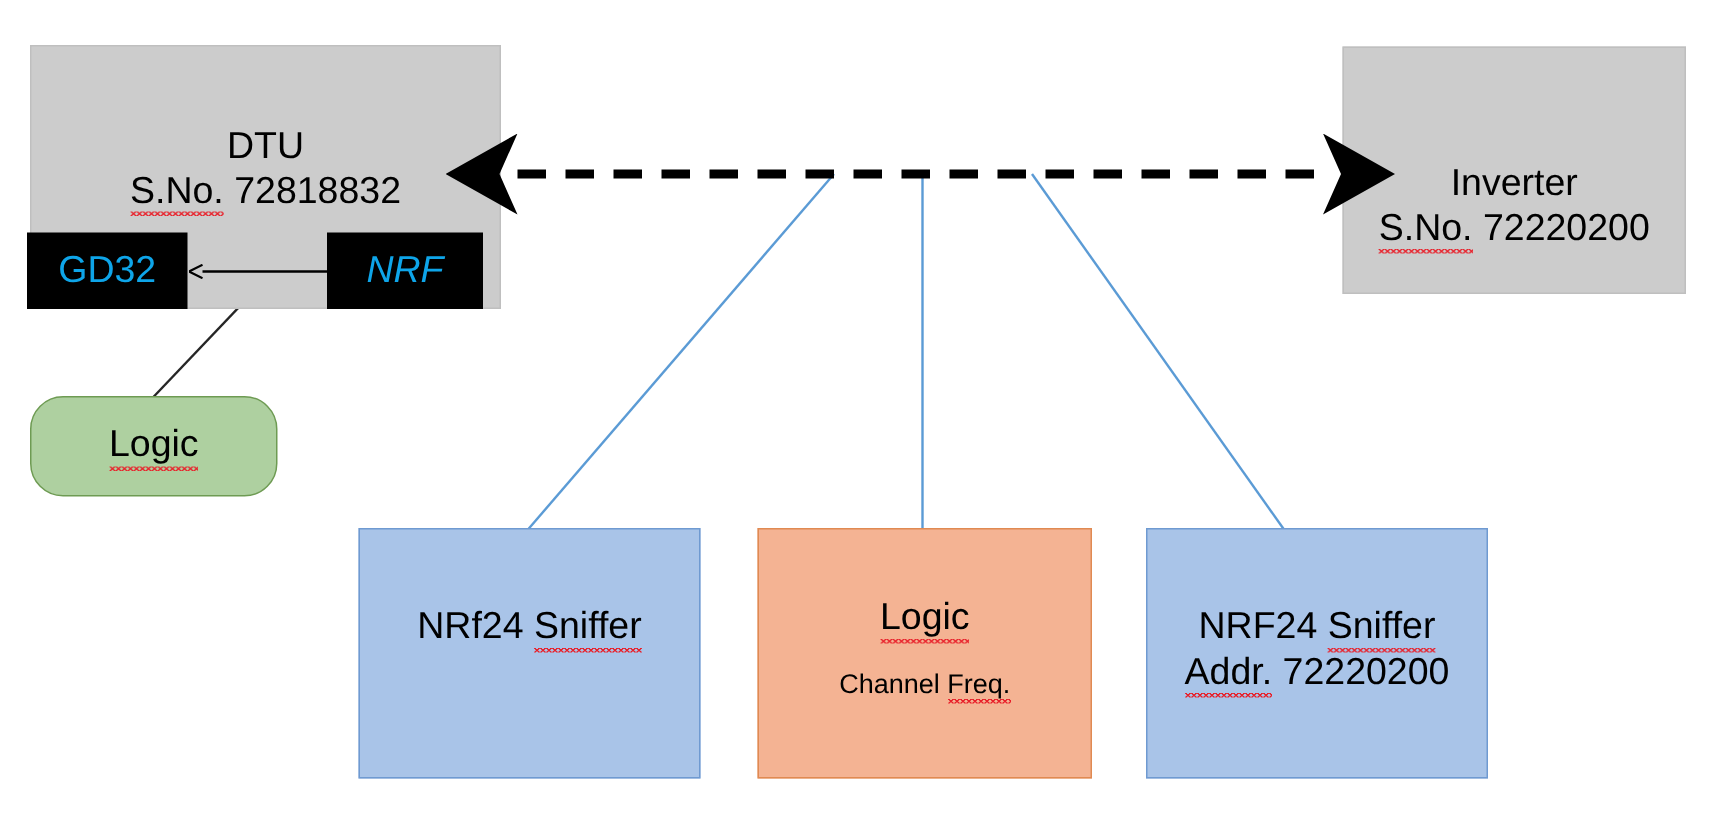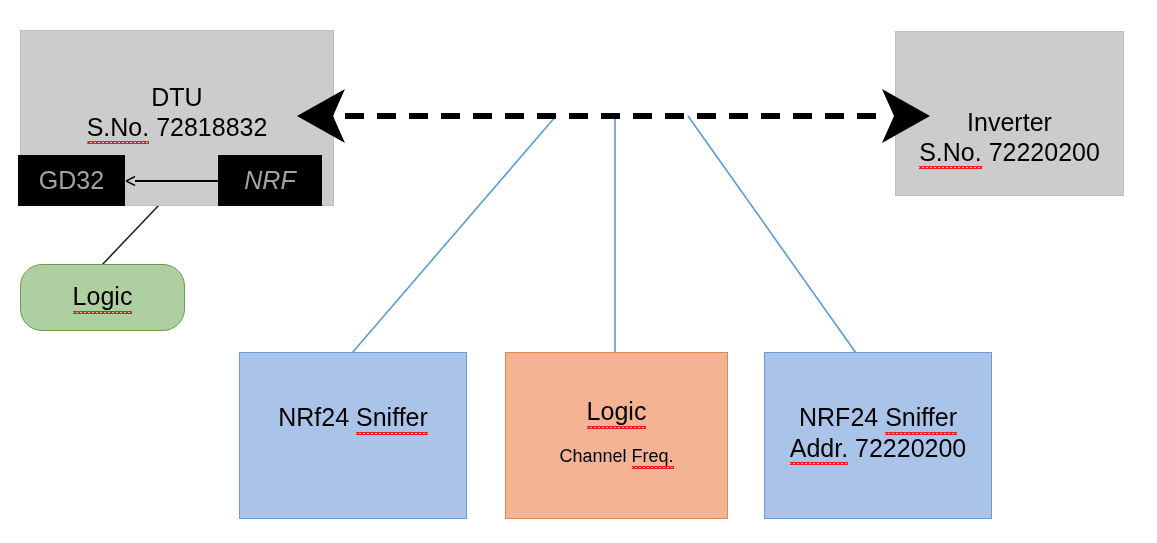--- a/index.html
+++ b/index.html
@@ -35,21 +35,21 @@
 
   
   .grey-box {
     background: #cccccc;
     border: 1px solid #bfbfbf;
   }
 
   
   .chip-box {
     background: #000000;
-    color: #a3a3a3;
+    color: #0ea5e9;
     border: none;
     font-size: 25px;
     z-index: 6;
   }
 
   
   .green-box {
     background: #aed0a0;
     border: 1.5px solid #6e9b53;
   }

